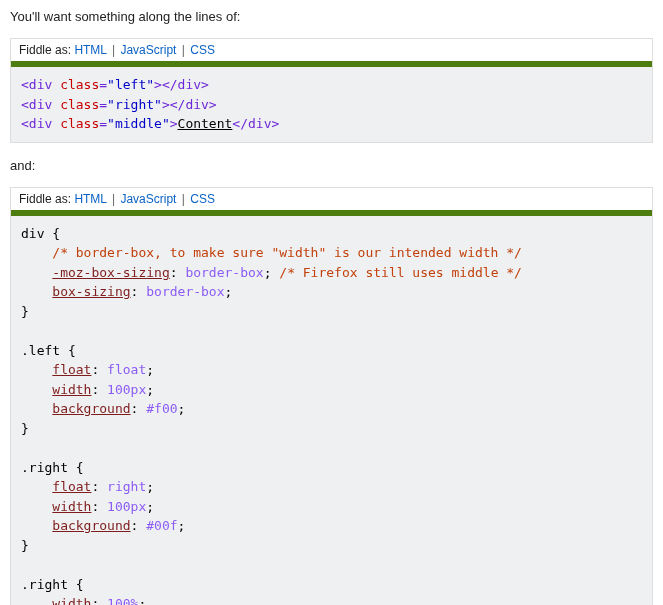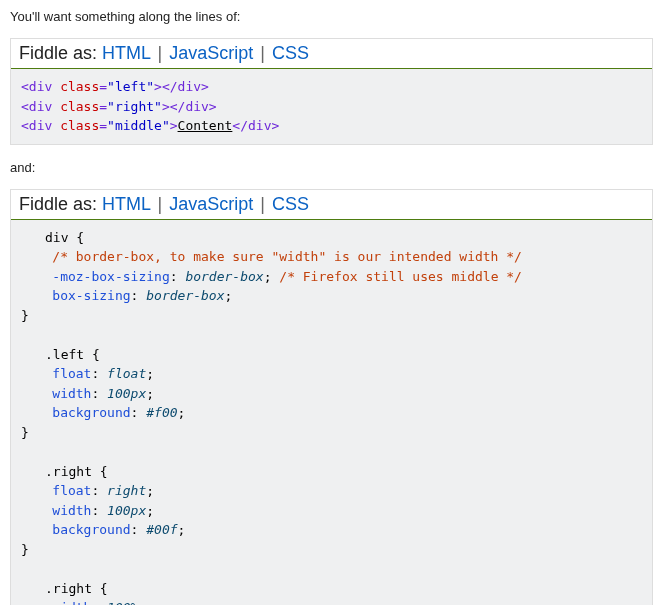--- a/index.html
+++ b/index.html
@@ -14,23 +14,23 @@
   .prose {
     margin: 0 0 12px 0;
     line-height: 1.4;
   }
   .fiddle {
     border: 1px solid #ddd;
     margin: 4px 0 14px 0;
   }
   .fiddle-header {
     padding: 4px 8px;
-    font-size: 18px;
+    font-size: 12px;
     background: #fff;
-    border-bottom: 1px solid #4d7c0f;
+    border-bottom: 6px solid #4d7c0f;
   }
   .fiddle-header a {
     color: #0b62c4;
     text-decoration: none;
   }
   .fiddle-header .sep { color: #666; padding: 0 2px; }
   pre.code {
     margin: 0;
     padding: 8px 10px;
     background: #eff0f1;
@@ -39,23 +39,23 @@
     line-height: 1.5;
     white-space: pre;
     overflow-x: auto;
   }
   
   .h-tag { color: #6d28d9; }
   .h-attr { color: #C80000; }
   .h-val  { color: #0000C8; }
   .h-text { color: #000; text-decoration: underline; }
   
-  .c-sel  { color: #000; margin-left: 24px; }
-  .c-prop { color: #1d4ed8; }
-  .c-val  { color: #0c4a6e; font-style: italic; }
+  .c-sel  { color: #000; }
+  .c-prop { color: #7f1d1d; text-decoration: underline; }
+  .c-val  { color: #8b5cf6; }
   .c-com  { color: #c2410c; text-align: right; }
   .c-punc { color: #000; }
 </style>
 </head>
 <body>
 
 <p class="prose">You'll want something along the lines of:</p>
 
 <div class="fiddle">
   <div class="fiddle-header">

